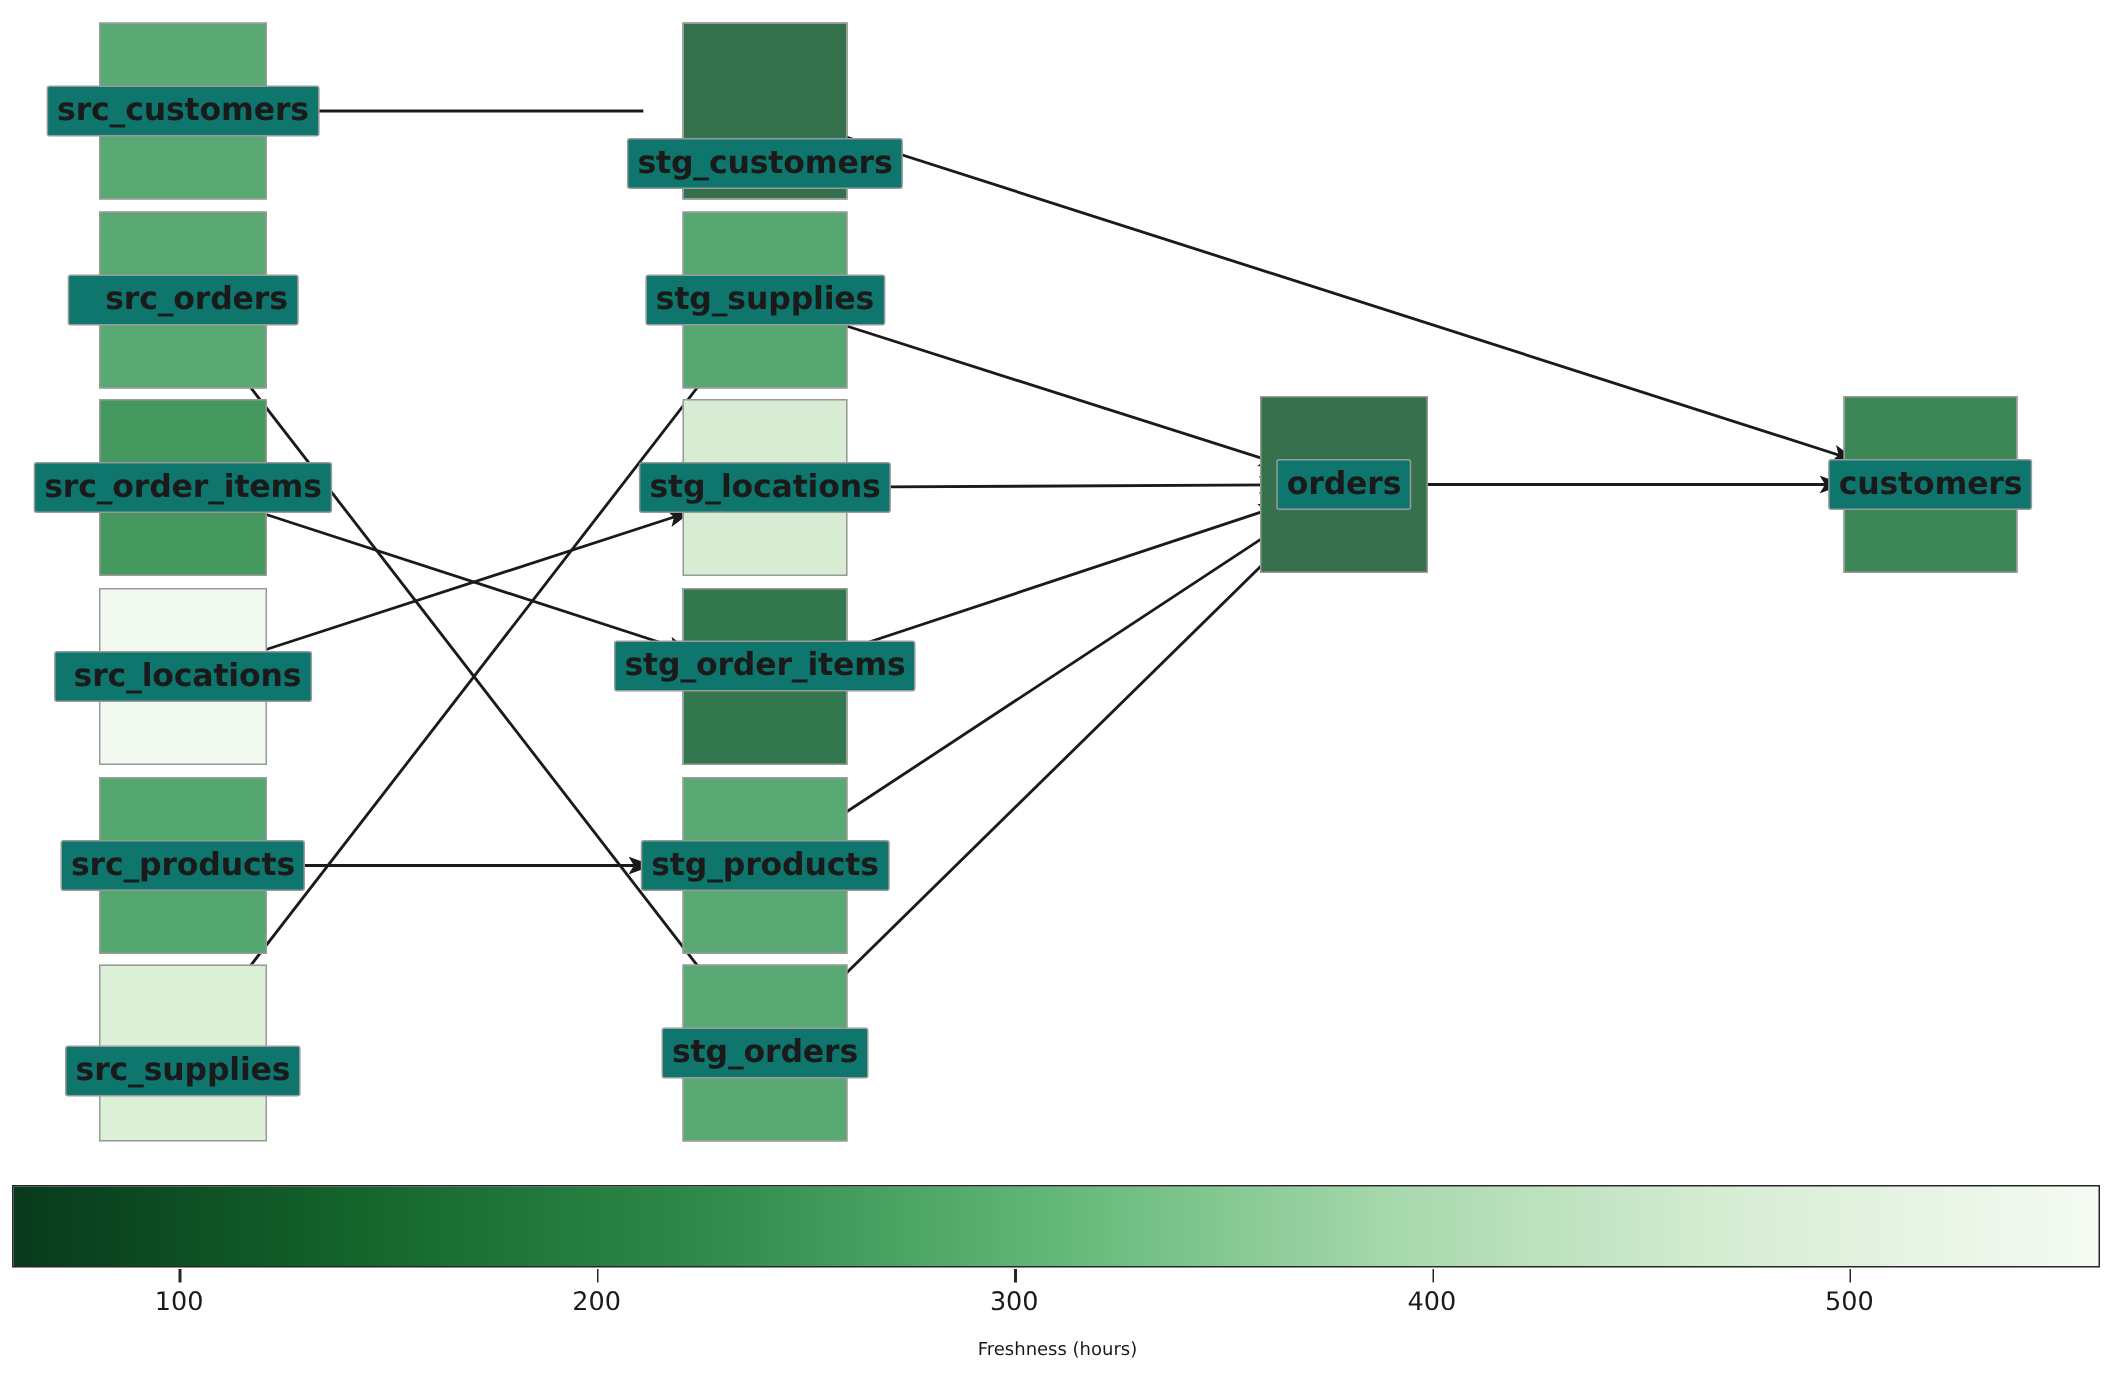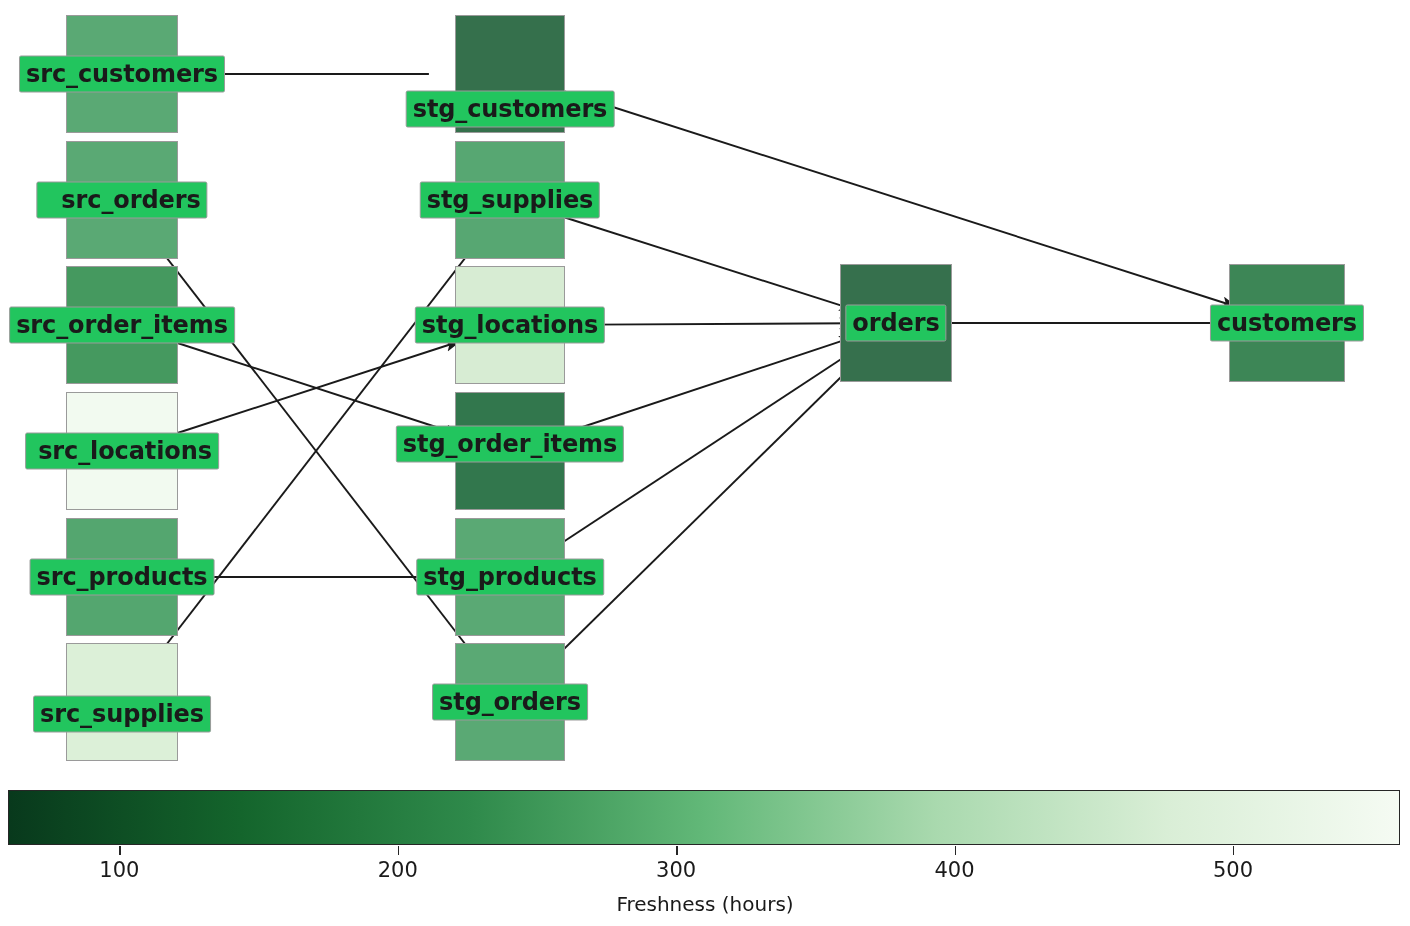--- a/index.html
+++ b/index.html
@@ -28,26 +28,26 @@
     pointer-events: none;
   }
   .node {
     position: absolute;
     box-sizing: border-box;
     border: 1.4px solid #9a9a9a;
   }
   .node-label {
     position: absolute;
     box-sizing: border-box;
-    background: #22c55e;
+    background: #0f766e;
     border: 1.4px solid #9a9a9a;
     border-radius: 2px;
     color: #1a1a1a;
     font-weight: bold;
-    font-size: 24px;
+    font-size: 21px;
     line-height: 1;
     padding: 5px 6px 6px 6px;
     white-space: nowrap;
     transform: translate(-50%, -50%);
     font-family: "DejaVu Sans", sans-serif;
     letter-spacing: -0.1px;
   }
   
   #colorbar-area {
     position: absolute;
@@ -69,31 +69,31 @@
     position: absolute;
     top: 66px;
     width: 1.4px;
     height: 9px;
     background: #262626;
   }
   .cb-ticklabel {
     position: absolute;
     top: 78px;
     transform: translateX(-50%);
-    font-size: 21px;
+    font-size: 17px;
     color: #1a1a1a;
     font-family: "DejaVu Sans", sans-serif;
     white-space: nowrap;
   }
   #colorbar-title {
     position: absolute;
     top: 112px;
     left: 705px;
     transform: translateX(-50%);
-    font-size: 20px;
+    font-size: 12px;
     color: #1a1a1a;
     font-family: "DejaVu Sans", sans-serif;
     white-space: nowrap;
   }
 </style>
 </head>
 <body>
 
 <div id="graph-stage">
   <svg id="edge-layer" viewBox="0 0 1410 780" width="1410" height="780" xmlns="http://www.w3.org/2000/svg">

